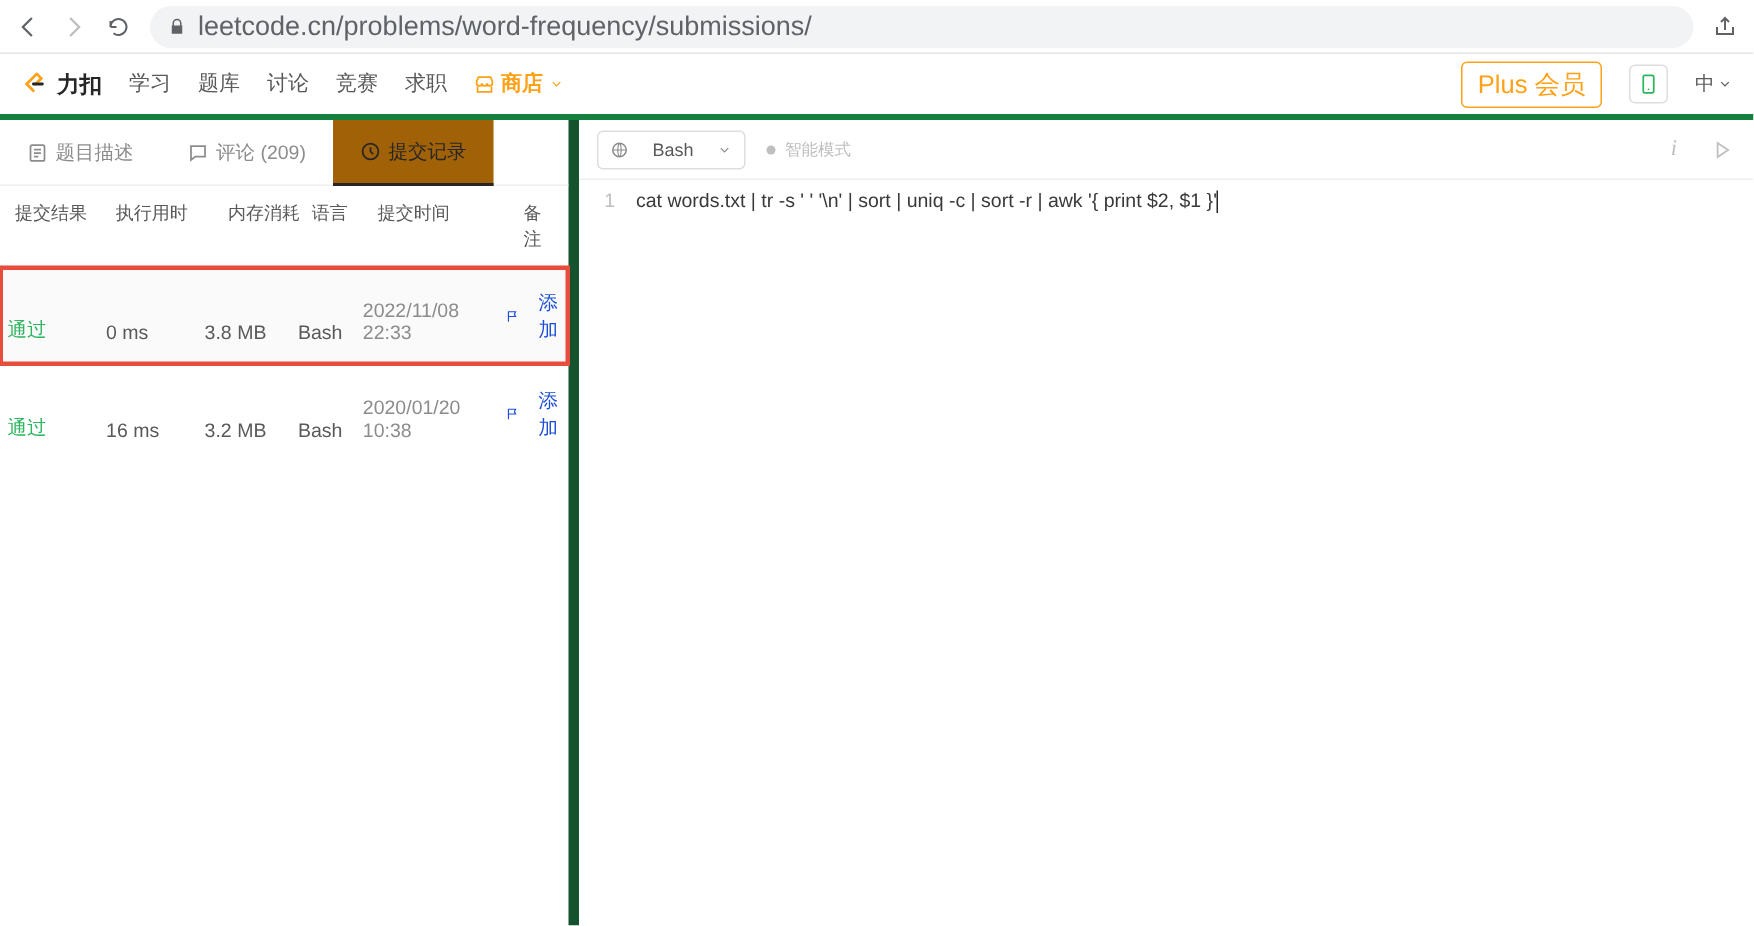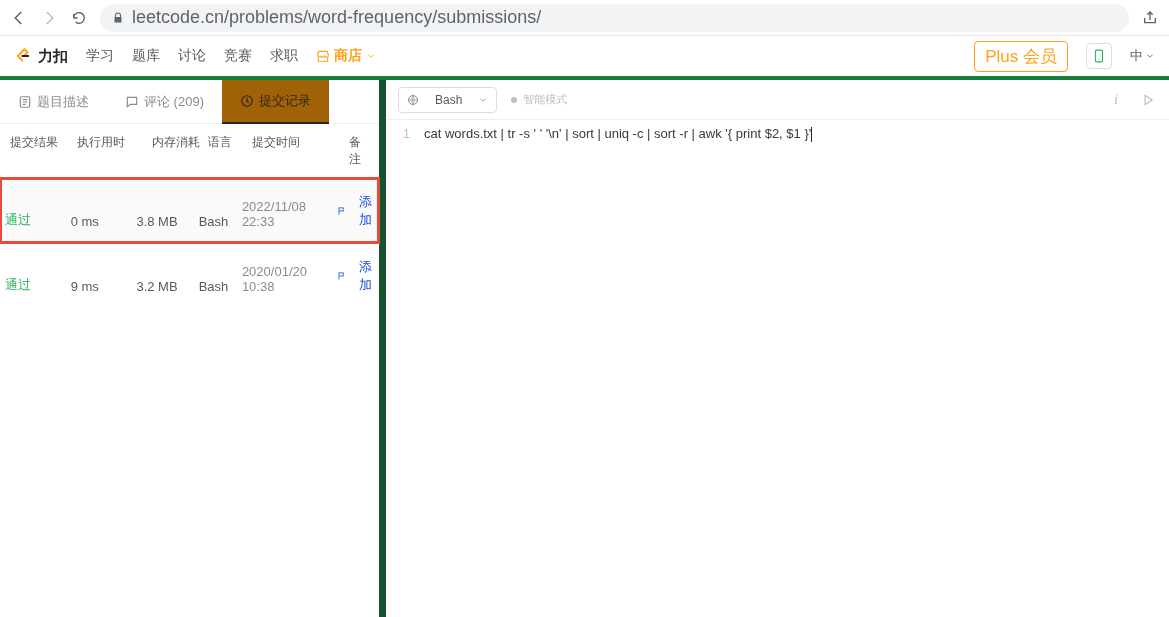--- a/index.html
+++ b/index.html
@@ -173,21 +173,21 @@
         <div class="n">
             <svg viewBox="0 0 24 24">
               <path d="M5 3v18M5 4h12l-2 4 2 4H5" stroke="currentColor" fill="none" stroke-width="2"></path>
             </svg>
             <span>添加</span>
           </div>
       </div>
 
       <div class="sub-row">
         <div class="res">通过</div>
-        <div class="t">9 ms</div>
+        <div class="t">16 ms</div>
         <div class="m">3.2 MB</div>
         <div class="l">Bash</div>
         <div class="d">2020/01/20 10:38</div>
         <div class="n">
             <svg viewBox="0 0 24 24">
               <path d="M5 3v18M5 4h12l-2 4 2 4H5" stroke="currentColor" fill="none" stroke-width="2"></path>
             </svg>
             <span>添加</span>
           </div>
       </div>

